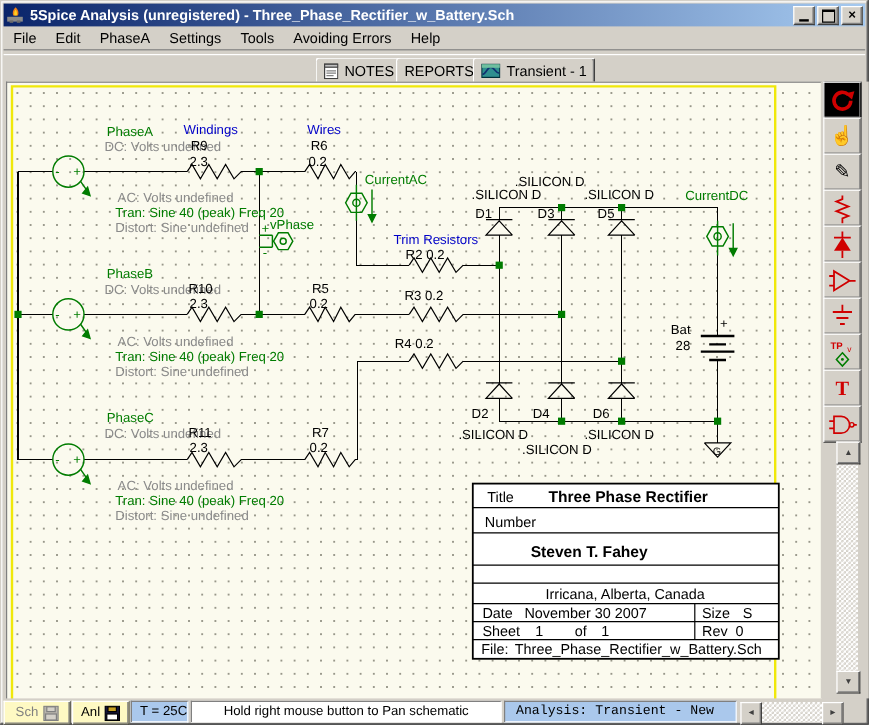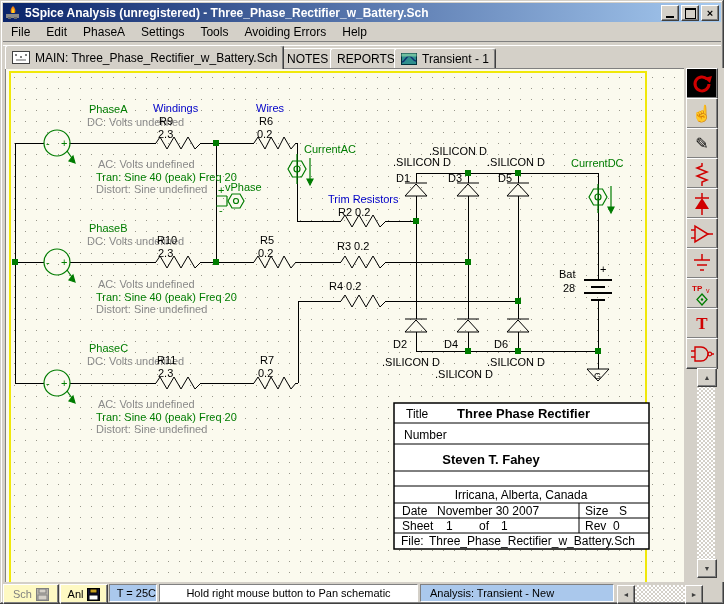--- a/index.html
+++ b/index.html
@@ -105,30 +105,20 @@
       <div class="menu-item">Edit</div>
       <div class="menu-item">PhaseA</div>
       <div class="menu-item">Settings</div>
       <div class="menu-item">Tools</div>
       <div class="menu-item">Avoiding Errors</div>
       <div class="menu-item">Help</div>
     </div>
   <div class="menusep"></div>
 
   <div class="tabbar">
-    <div class="tab active" style="left:2px;">
-      <svg class="ticon" width="18" height="13" viewBox="0 0 18 13">
-        <rect x="0.5" y="0.5" width="17" height="12" fill="#fff" stroke="#404040"></rect>
-        <rect x="3" y="3" width="2" height="2" fill="#808080"></rect>
-        <rect x="8" y="5" width="2" height="2" fill="#808080"></rect>
-        <rect x="13" y="3" width="2" height="2" fill="#808080"></rect>
-        <rect x="4" y="8" width="10" height="2" fill="#b0b0b0"></rect>
-      </svg>
-      <span>MAIN:  Three_Phase_Rectifier_w_Battery.Sch</span>
-    </div>
     <div class="tab" style="left:260px;">
       <svg class="ticon" width="12" height="14" viewBox="0 0 12 14">
         <rect x="0.5" y="1.5" width="11" height="12" fill="#fff" stroke="#404040"></rect>
         <rect x="0.5" y="1.5" width="11" height="2.5" fill="#c0c0c0" stroke="#404040"></rect>
         <line x1="2" y1="7" x2="10" y2="7" stroke="#808080"></line>
         <line x1="2" y1="9" x2="10" y2="9" stroke="#808080"></line>
         <line x1="2" y1="11" x2="8" y2="11" stroke="#808080"></line>
       </svg>
       <span>NOTES</span>
     </div>
@@ -387,21 +377,21 @@
         <rect x="3" y="1" width="7" height="4" fill="#c8a020" stroke="#000"></rect>
         <rect x="2" y="7" width="9" height="5" fill="#fff" stroke="#000"></rect>
       </svg>
     </div>
     <div class="stpanel bluep" style="left:106px;width:48px;justify-content:flex-end;">
       <span>T = 25C</span>
     </div>
     <div class="stpanel whitep" style="left:156px;width:259px;justify-content:center;">
       <span>Hold right mouse button to Pan schematic</span>
     </div>
-    <div class="stpanel bluep" style="left:417px;width:194px;padding-left:9px;">
+    <div class="stpanel bluep" style="left:417px;width:194px;padding-left:9px;font-family:Liberation Mono, monospace;">
       <span>Analysis:  Transient - New</span>
     </div>
   </div>
 
   <div class="hscroll">
     <div class="hbtn" style="left:0;">
         <span>◄</span>
       </div>
     <div class="hbtn" style="right:0;">
         <span>►</span>

